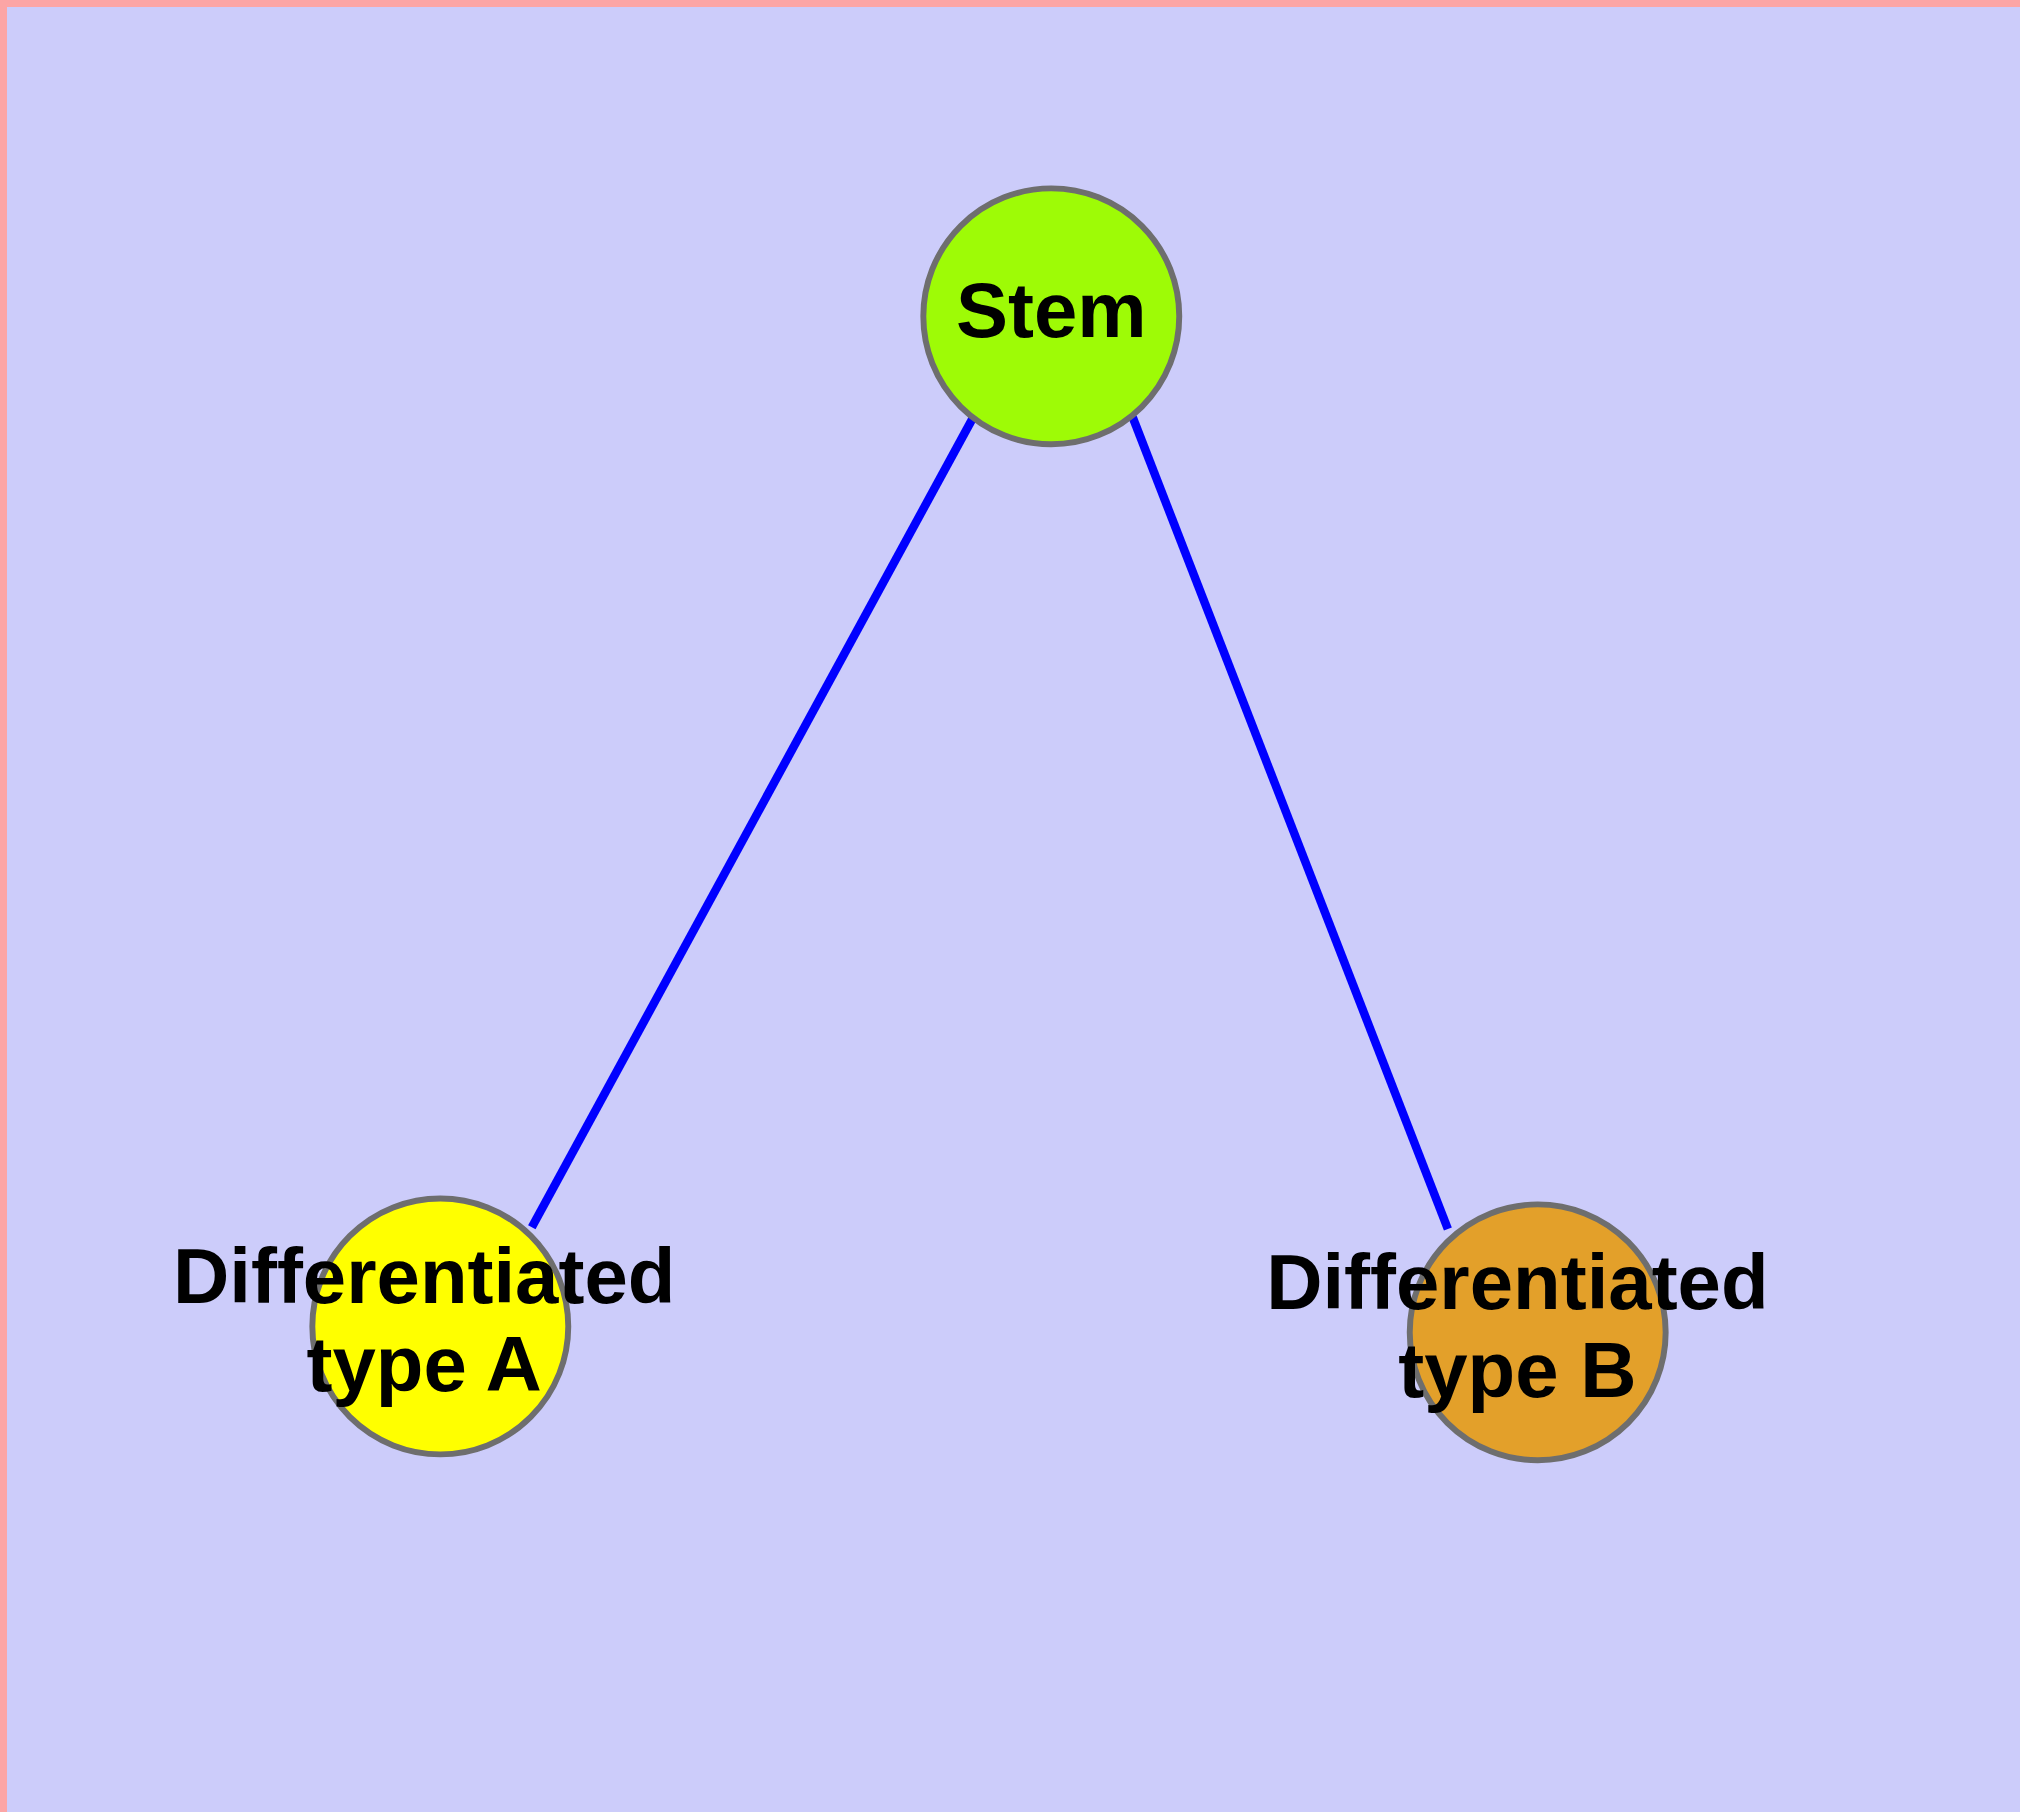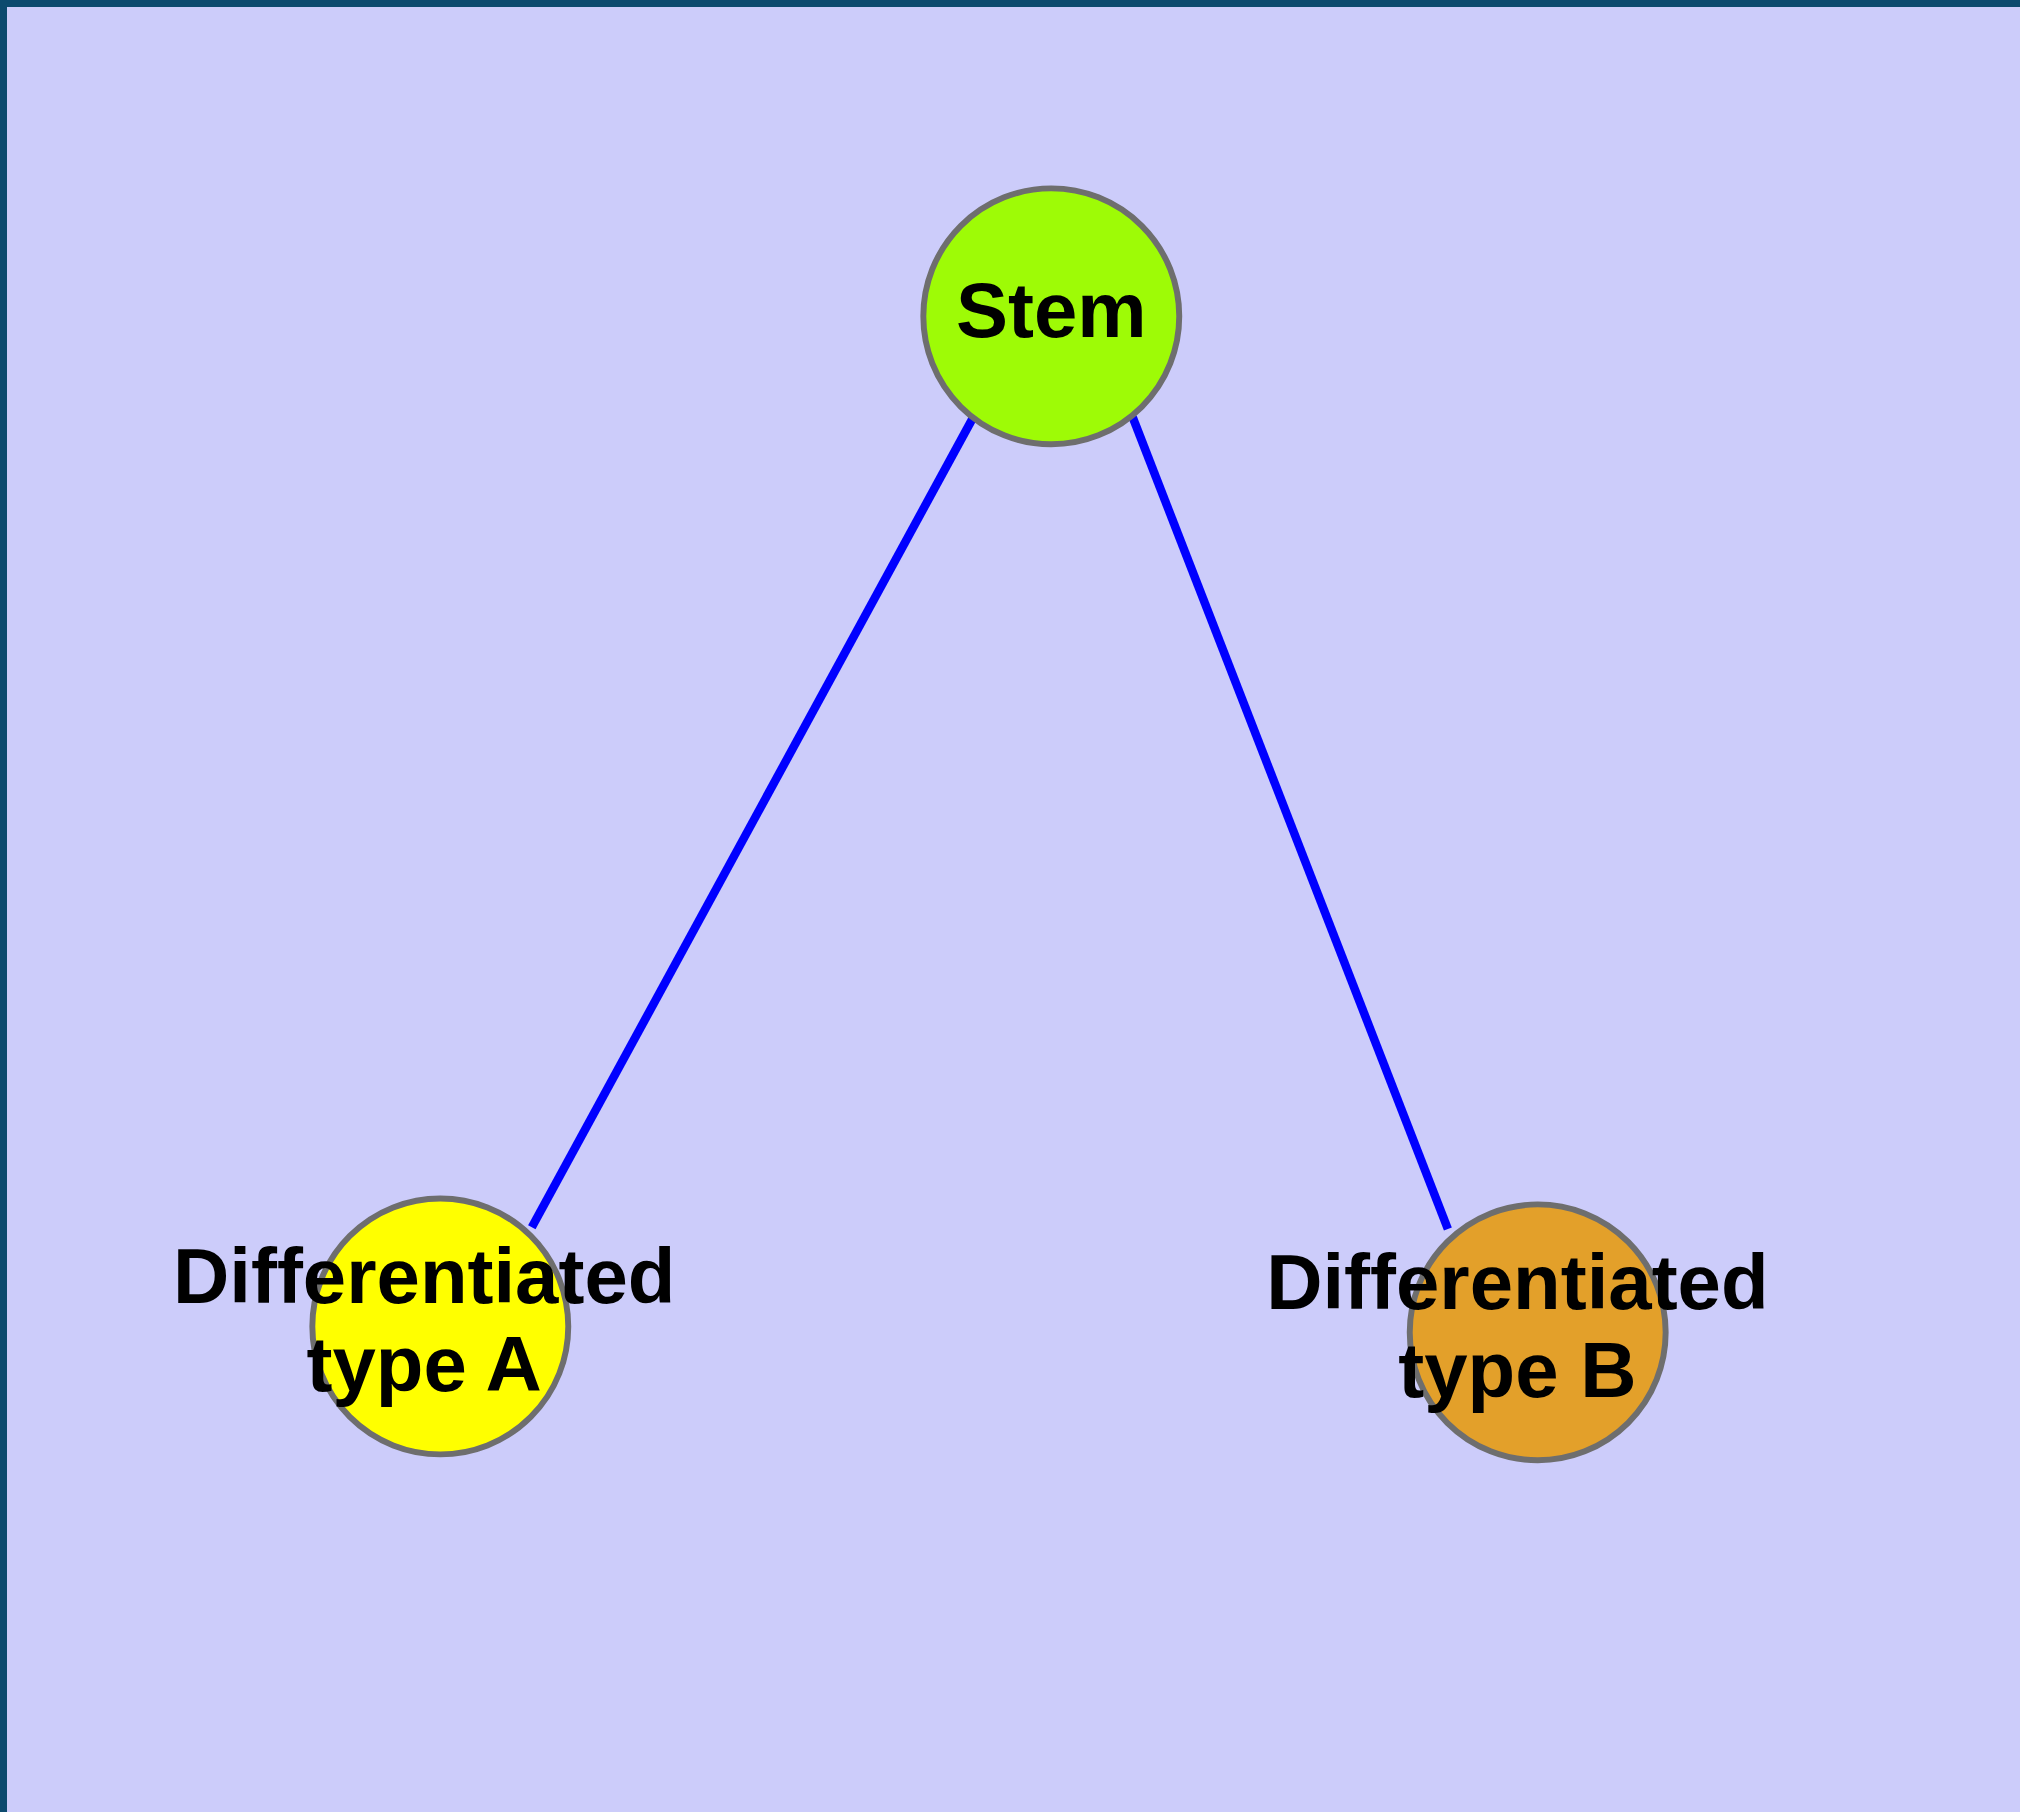--- a/index.html
+++ b/index.html
@@ -11,21 +11,21 @@
   body {
     width: 2021px;
     height: 1812px;
     overflow: hidden;
     font-family: "Liberation Sans", sans-serif;
   }
   #graph-canvas {
     position: relative;
     width: 2021px;
     height: 1812px;
-    background: #0c4a6e;
+    background: #fca5a5;
   }
   #graph-plot {
     position: absolute;
     left: 6.8px;
     top: 6.8px;
     width: 2014px;
     height: 1805px;
     background: #ccccfa;
     overflow: hidden;
   }

